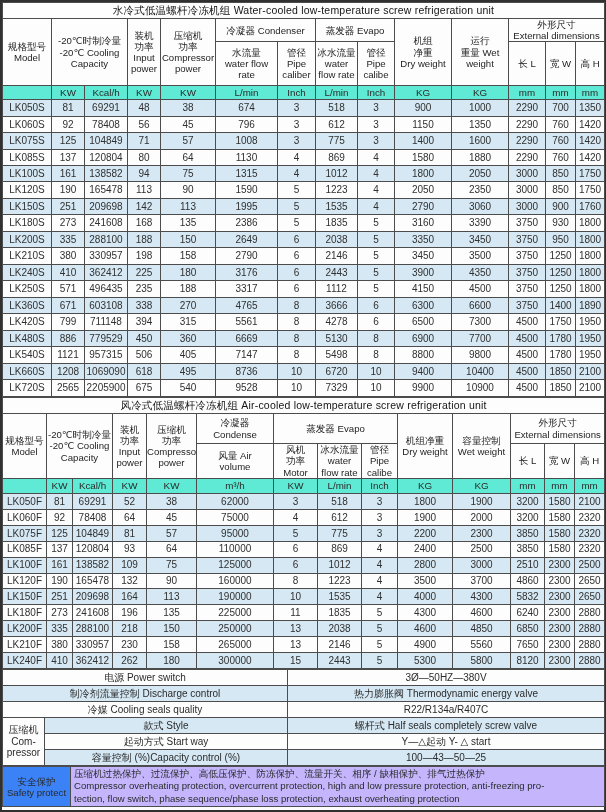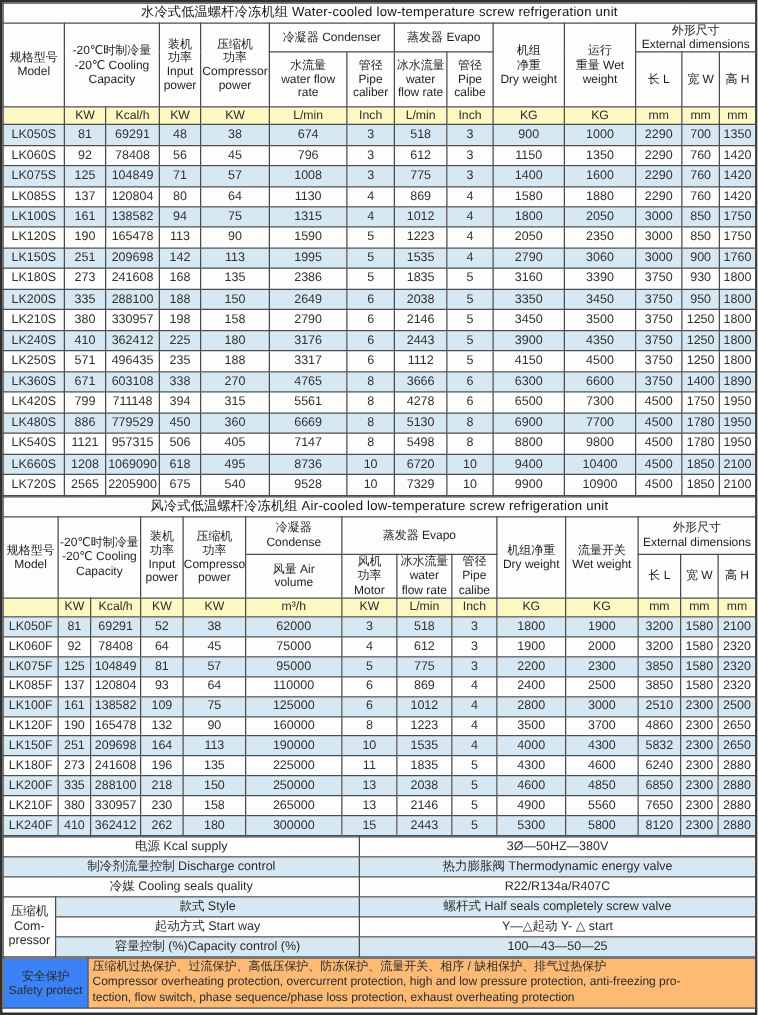--- a/index.html
+++ b/index.html
@@ -10,38 +10,38 @@
   }
   .frame{
     width:100%;height:100%;box-sizing:border-box;border:2px solid #303030;
     display:flex;flex-direction:column;background:#fdfdfd;
   }
   table{border-collapse:collapse;table-layout:fixed;width:100%;}
   td{border:1px solid #4c4c4c;text-align:center;vertical-align:middle;
      padding:0;font-size:10px;line-height:1.15;overflow:hidden;}
   .title-cell{font-size:10.5px;letter-spacing:.2px;background:#fdfdfd;color:#141414;}
   .hdr{white-space:pre-line;font-size:9.6px;background:#fdfdfd;color:#1e1e1e;}
-  .units-row td{font-size:9.8px;background:#fef9c3;}
+  .units-row td{font-size:9.8px;background:#5eead4;}
   tbody.data tr:nth-child(odd) td{background:#d5e8f4;}
   tbody.data tr:nth-child(even) td{background:#fdfdfd;}
   tbody.data td{font-size:10px;color:#303030;}
   .t1{height:395px;} .t2{height:272px;}
   .t1 .title-row{height:16px;} .t1 .group-row{height:20px;}
   .t1 .sub-row{height:44px;} .t1 .units-row{height:14px;}
   .t2 .title-row{height:16px;} .t2 .group-row{height:30px;}
   .t2 .sub-row{height:35px;} .t2 .units-row{height:15px;}
   .bottom-table{height:97px;}
   .bottom-table td{font-size:10px;}
   .bottom-table tr:nth-child(even) td{background:#d5e8f4;}
   .bottom-table tr:nth-child(odd) td{background:#fdfdfd;}
   .comp-label{white-space:pre-line;background:#fdfdfd !important;font-size:9.6px;}
   .safety-table{height:40px;}
   .safety-label{white-space:pre-line;font-size:9.6px;background:#3b82f6;}
   .safety-text{white-space:pre-line;text-align:left;font-size:9.6px;
-    padding:1px 3px;line-height:1.3;background:#fdba74;}
+    padding:1px 3px;line-height:1.3;background:#c4b5fd;}
 </style>
 </head>
 <body>
 
 <div class="page">
   <div class="frame">
 
     <table class="t1">
       <colgroup>
         <col style="width:49px">
@@ -447,21 +447,21 @@
 power</td>
           <td rowspan="2" class="hdr">压缩机
 功率
 Compressor
 power</td>
           <td class="hdr">冷凝器
 Condense</td>
           <td colspan="3" class="hdr">蒸发器 Evapo</td>
           <td rowspan="2" class="hdr">机组净重
 Dry weight</td>
-          <td rowspan="2" class="hdr">流量开关
+          <td rowspan="2" class="hdr">容量控制
 Wet weight</td>
           <td colspan="3" class="hdr">外形尺寸
 External dimensions</td>
         </tr>
         <tr class="sub-row">
           <td class="hdr">风量 Air
 volume</td>
           <td class="hdr">风机
 功率
 Motor</td>
@@ -673,21 +673,21 @@
     </table>
 
     <table class="bottom-table">
       <colgroup>
         <col style="width:42px">
           <col style="width:243px">
           <col style="width:317px">
       </colgroup>
       <tbody>
         <tr>
-          <td colspan="2">电源 Kcal supply</td>
+          <td colspan="2">电源 Power switch</td>
           <td>3Ø—50HZ—380V</td>
         </tr>
         <tr>
           <td colspan="2">制冷剂流量控制 Discharge control</td>
           <td>热力膨胀阀 Thermodynamic energy  valve</td>
         </tr>
         <tr>
           <td colspan="2">冷媒 Cooling seals quality</td>
           <td>R22/R134a/R407C</td>
         </tr>

